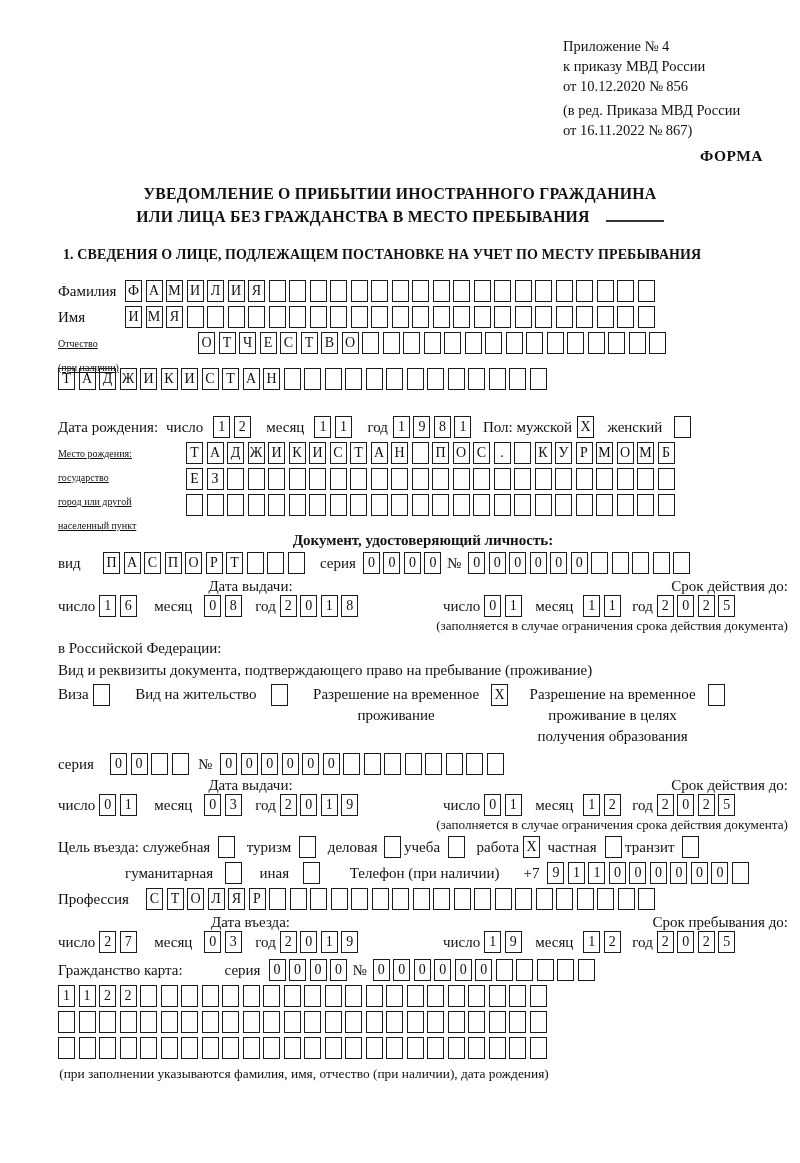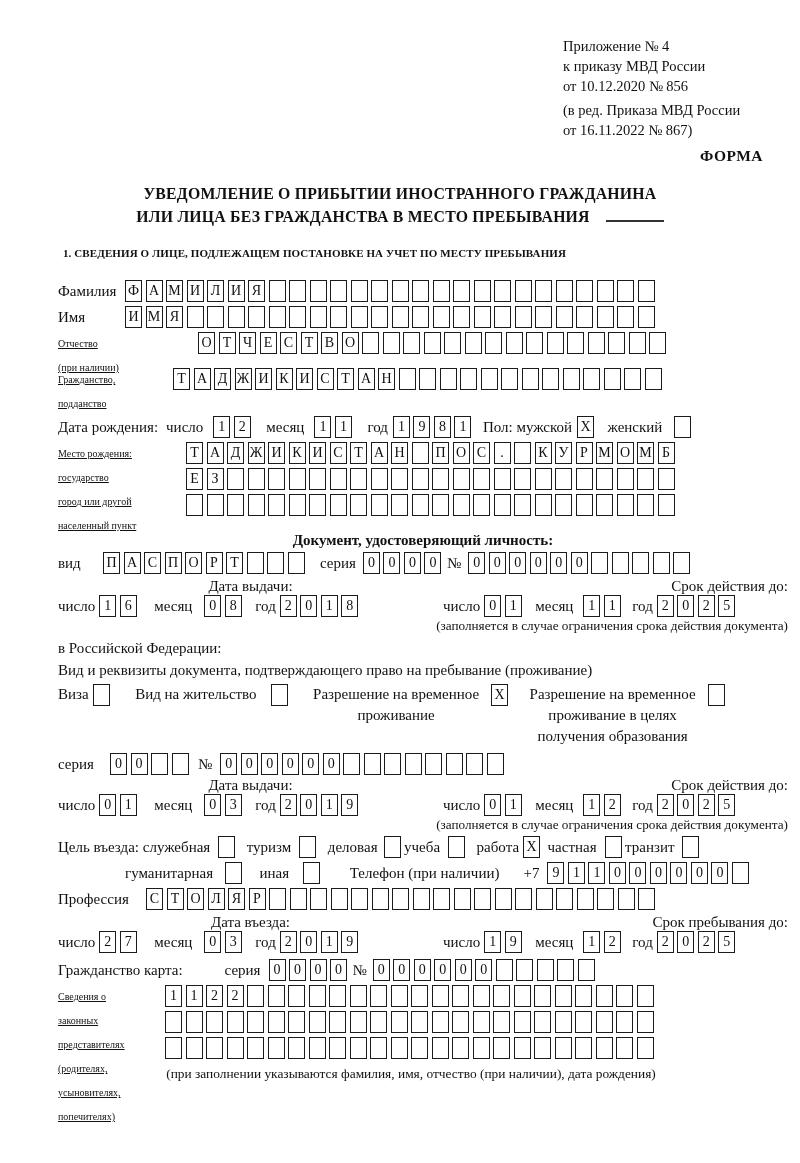--- a/index.html
+++ b/index.html
@@ -13,21 +13,21 @@
   
   .annex { position:absolute; left:563px; top:36px; font-size:14.5px; line-height:20px; }
   .annex .sub { margin-top:4px; }
   .forma { position:absolute; left:700px; top:147px; font-weight:bold; font-size:15.5px; letter-spacing:.5px; }
 
   
   .title { position:absolute; left:0; top:182px; width:100%; text-align:center;
            font-weight:bold; font-size:15.8px; line-height:23px; letter-spacing:.2px; }
   .blank-line { display:inline-block; width:58px; border-bottom:2.2px solid #333; margin-left:16px; }
 
-  .section-h { position:absolute; left:63px; top:247px; font-weight:bold; font-size:11px; letter-spacing:.1px; }
+  .section-h { position:absolute; left:63px; top:247px; font-weight:bold; font-size:14px; letter-spacing:.1px; }
 
   
   .main { position:absolute; left:58px; top:280px; width:730px; }
 
   .row { display:flex; align-items:center; }
   .row.start { align-items:flex-start; }
   .lab { font-size:15px; flex:none; }
   .lab2 { font-size:10px; line-height:24px; flex:none;text-decoration:underline; }
 
   .cells { display:flex; flex:none; }
@@ -171,24 +171,20 @@
           <span class="cell"></span>
           <span class="cell"></span>
           <span class="cell"></span>
           <span class="cell"></span>
           <span class="cell"></span>
           <span class="cell"></span>
         </span>
     </div>
 
     <div class="row start mb4" style="height:44px">
-      <div class="lab2" style="width:115px">
-        <div>Гражданство,</div>
-        <div>подданство</div>
-      </div>
       <span class="cells">
           <span class="cell">Т</span>
           <span class="cell">А</span>
           <span class="cell">Д</span>
           <span class="cell">Ж</span>
           <span class="cell">И</span>
           <span class="cell">К</span>
           <span class="cell">И</span>
           <span class="cell">С</span>
           <span class="cell">Т</span>
@@ -668,28 +664,20 @@
           <span class="cell">0</span>
           <span class="cell"></span>
           <span class="cell"></span>
           <span class="cell"></span>
           <span class="cell"></span>
           <span class="cell"></span>
         </span>
     </div>
 
     <div class="row start">
-      <div class="lab2" style="width:107px">
-        <div>Сведения о</div>
-        <div>законных</div>
-        <div>представителях</div>
-        <div>(родителях,</div>
-        <div>усыновителях,</div>
-        <div>попечителях)</div>
-      </div>
       <div class="stack">
         <span class="cells">
             <span class="cell">1</span>
             <span class="cell">1</span>
             <span class="cell">2</span>
             <span class="cell">2</span>
             <span class="cell"></span>
             <span class="cell"></span>
             <span class="cell"></span>
             <span class="cell"></span>

